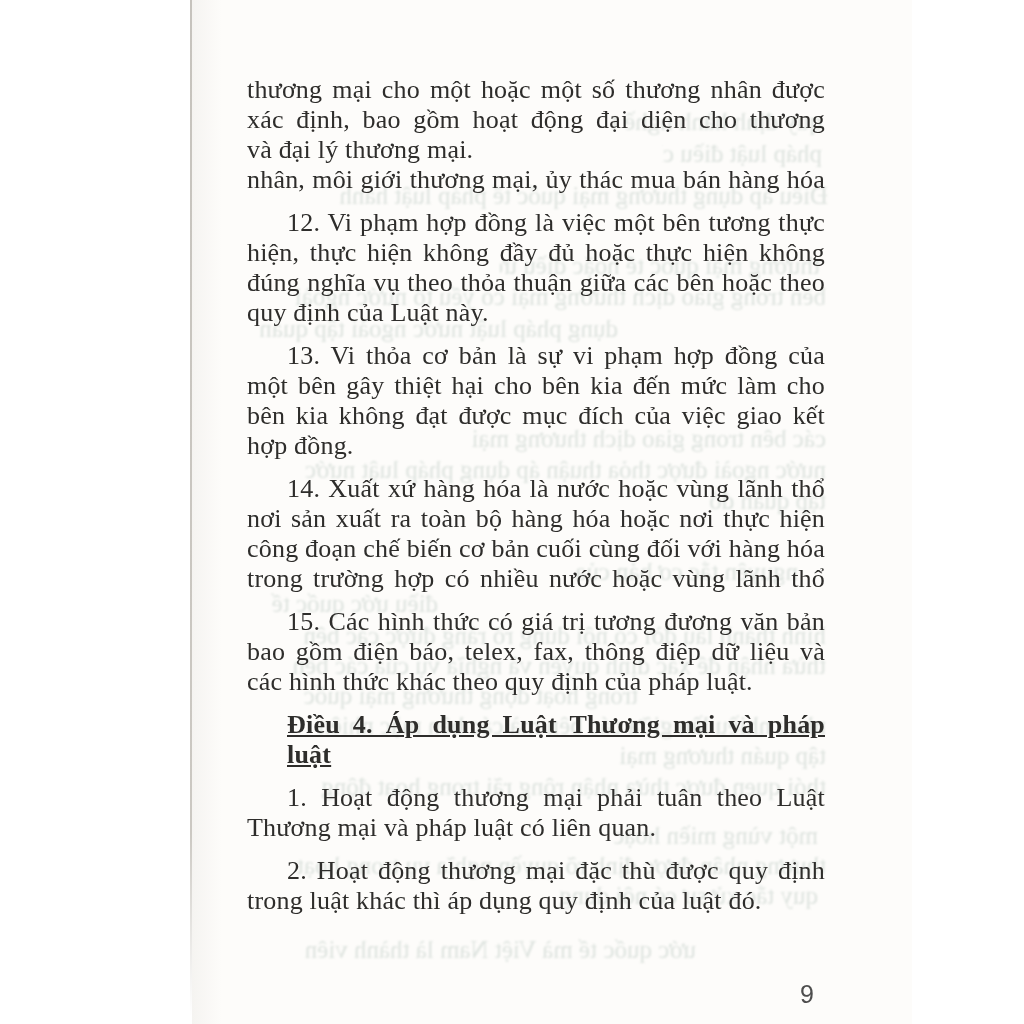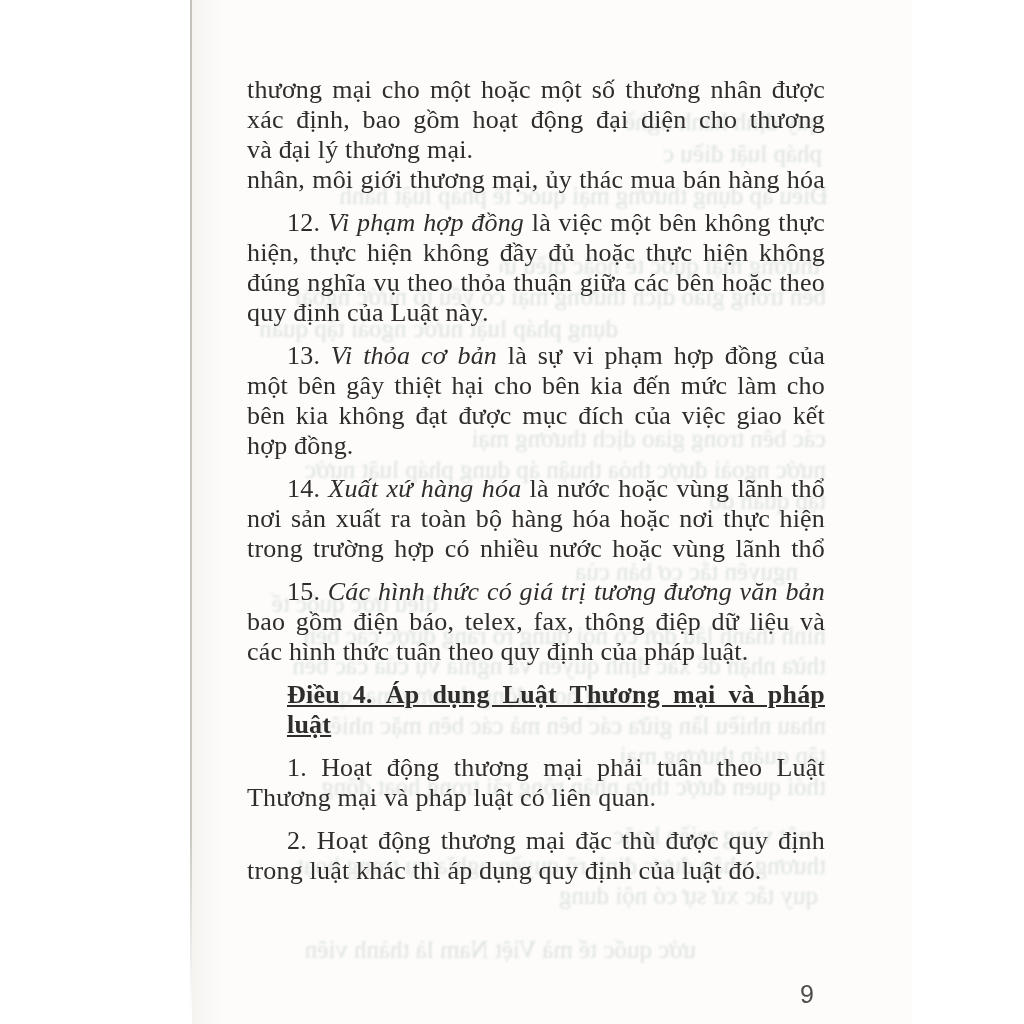--- a/index.html
+++ b/index.html
@@ -37,21 +37,21 @@
   .body-text {
     position:absolute; left:55px; top:75px; width:578px;
     font-size:26px; line-height:30px; color:#2e2d2b;
     letter-spacing:0.2px;
   }
   .para + .para { margin-top:13px; }
   .para.heading { font-weight:bold;text-decoration:underline; }
   .line { text-align:justify; text-align-last:justify; }
   .line.last { text-align-last:left; }
   .line.indent { padding-left:40px; }
-  .it { font-style:italic; }
+  .it { }
   .page-number {
     position:absolute; left:608px; top:980px;
     font-family:"Liberation Sans","DejaVu Sans",sans-serif;
     font-size:25px; color:#4d4d4d;
   }
 </style>
 </head>
 <body>
 
 <div class="scan">
@@ -81,40 +81,41 @@
         <div class="ghost" style="top: 936px; left: 58px; width: 446px;">ước quốc tế mà Việt Nam là thành viên</div>
       </div>
     <div class="body-text">
         <div class="para">
           <div class="line"><span>thương mại cho một hoặc một số thương nhân được</span></div>
           <div class="line"><span>xác định, bao gồm hoạt động đại diện cho thương</span></div>
           <div class="line last"><span>và đại lý thương mại.</span></div>
           <div class="line"><span>nhân, môi giới thương mại, ủy thác mua bán hàng hóa</span></div>
         </div>
         <div class="para">
-          <div class="line indent"><span>12. </span><span class="it">Vi phạm hợp đồng</span><span> là việc một bên không thực</span></div>
+          <div class="line indent"><span>12. </span><span class="it">Vi phạm hợp đồng</span><span> là việc một bên tương thực</span></div>
           <div class="line"><span>hiện, thực hiện không đầy đủ hoặc thực hiện không</span></div>
           <div class="line"><span>đúng nghĩa vụ theo thỏa thuận giữa các bên hoặc theo</span></div>
           <div class="line last"><span>quy định của Luật này.</span></div>
         </div>
         <div class="para">
           <div class="line indent"><span>13. </span><span class="it">Vi thỏa cơ bản</span><span> là sự vi phạm hợp đồng của</span></div>
           <div class="line"><span>một bên gây thiệt hại cho bên kia đến mức làm cho</span></div>
           <div class="line"><span>bên kia không đạt được mục đích của việc giao kết</span></div>
           <div class="line last"><span>hợp đồng.</span></div>
         </div>
         <div class="para">
           <div class="line indent"><span>14. </span><span class="it">Xuất xứ hàng hóa</span><span> là nước hoặc vùng lãnh thổ</span></div>
           <div class="line"><span>nơi sản xuất ra toàn bộ hàng hóa hoặc nơi thực hiện</span></div>
+          <div class="line"><span>công đoạn chế biến cơ bản cuối cùng đối với hàng hóa</span></div>
           <div class="line"><span>trong trường hợp có nhiều nước hoặc vùng lãnh thổ</span></div>
         </div>
         <div class="para">
           <div class="line indent"><span>15. </span><span class="it">Các hình thức có giá trị tương đương văn bản</span></div>
           <div class="line"><span>bao gồm điện báo, telex, fax, thông điệp dữ liệu và</span></div>
-          <div class="line last"><span>các hình thức tuân theo quy định của pháp luật.</span></div>
+          <div class="line last"><span>các hình thức khác theo quy định của pháp luật.</span></div>
         </div>
         <div class="para heading">
           <div class="line indent"><span>Điều 4. Áp dụng Luật Thương mại và pháp luật</span></div>
         </div>
         <div class="para">
           <div class="line indent"><span>1. Hoạt động thương mại phải tuân theo Luật</span></div>
           <div class="line last"><span>Thương mại và pháp luật có liên quan.</span></div>
         </div>
         <div class="para">
           <div class="line indent"><span>2. Hoạt động thương mại đặc thù được quy định</span></div>

